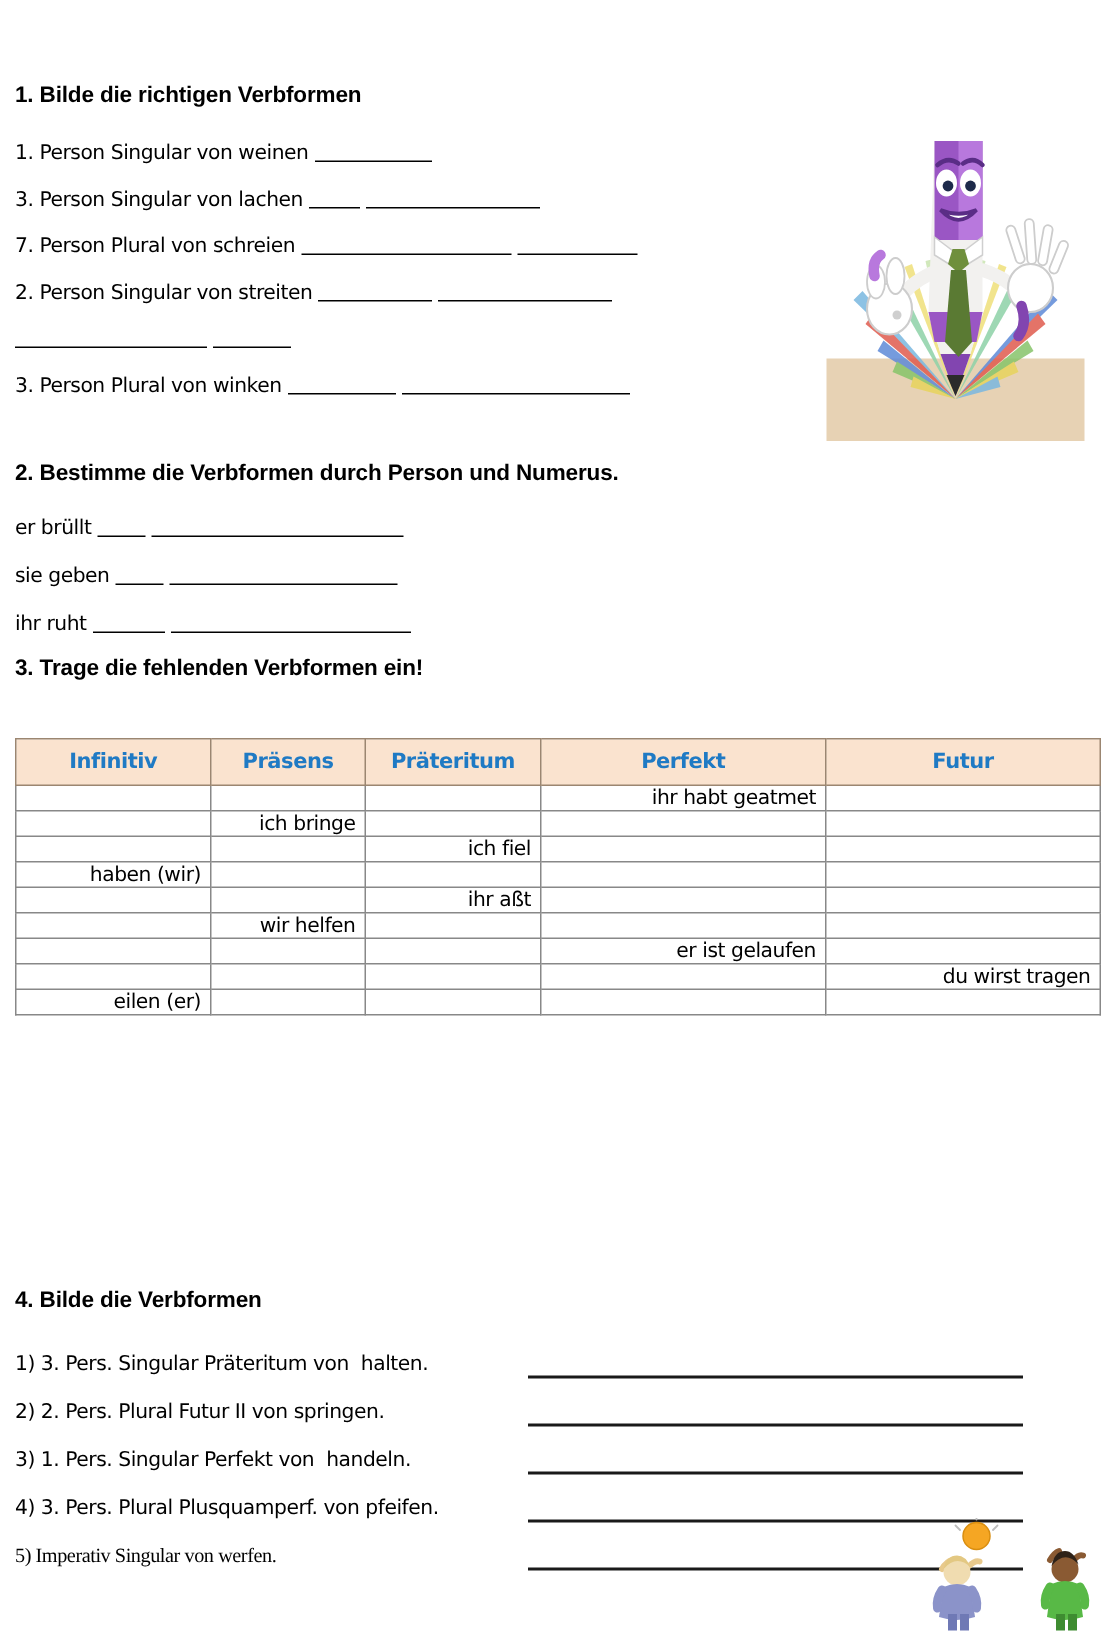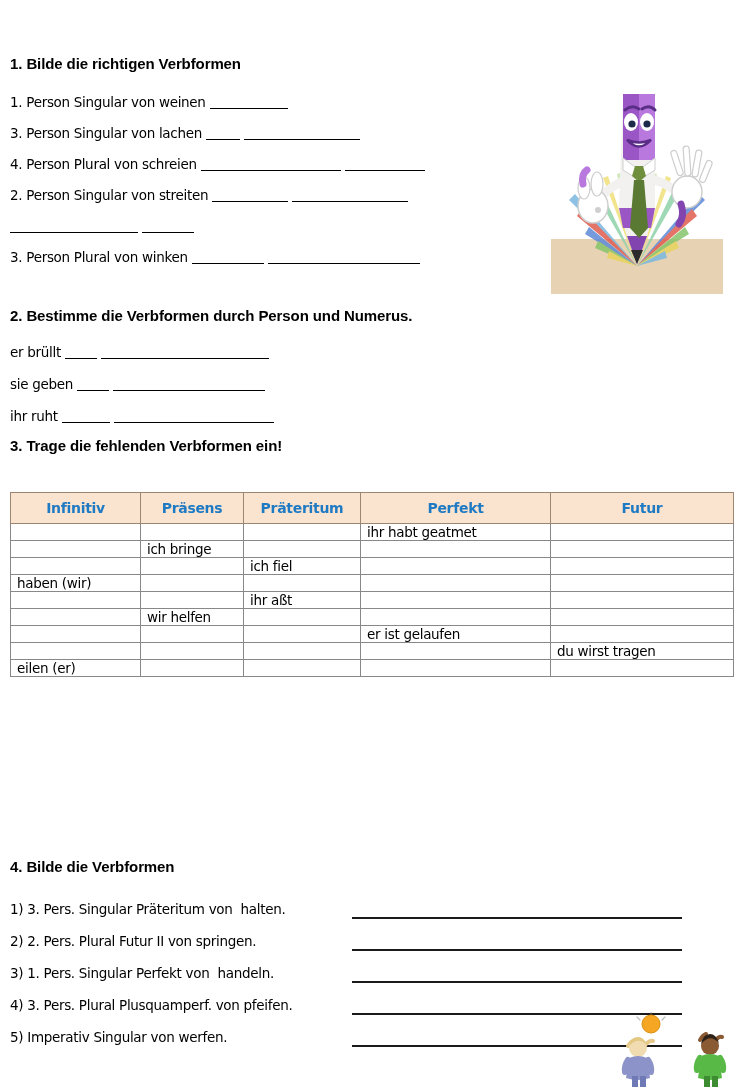--- a/index.html
+++ b/index.html
@@ -85,21 +85,21 @@
     border-collapse: collapse;
     table-layout: fixed;
     font-family: "DejaVu Sans", sans-serif;
   }
   .verb-table td, .verb-table th {
     border: 1px solid #888888;
     height: 16px;
     padding: 0 6px;
     font-size: 13.5px;
     font-weight: normal;
-    text-align: left;
+    text-align: right;
     vertical-align: middle;
     letter-spacing: -0.3px;
     box-sizing: border-box;
   }
   .verb-table thead th {
     background: #fae3cf;
     color: #1f7ac4;
     font-weight: bold;
     text-align: center;
     height: 31px;
@@ -158,21 +158,21 @@
 </head>
 <body>
 
 <div class="page">
 
 
   <div class="heading" style="top:55px;">1. Bilde die richtigen Verbformen</div>
   <div id="ex1-items">
       <div class="prompt" style="top: 94px;"><span>1. Person Singular von weinen </span><span class="blank" style="width: 78px;"></span></div>
       <div class="prompt" style="top: 125px;"><span>3. Person Singular von lachen </span><span class="blank" style="width: 34px;"></span> <span class="blank" style="width: 116px;"></span></div>
-      <div class="prompt" style="top: 156px;"><span>4. Person Plural von schreien </span><span class="blank" style="width: 140px;"></span> <span class="blank" style="width: 80px;"></span></div>
+      <div class="prompt" style="top: 156px;"><span>7. Person Plural von schreien </span><span class="blank" style="width: 140px;"></span> <span class="blank" style="width: 80px;"></span></div>
       <div class="prompt" style="top: 187px;"><span>2. Person Singular von streiten </span><span class="blank" style="width: 76px;"></span> <span class="blank" style="width: 116px;"></span></div>
       <div class="prompt" style="top: 218px;"><span class="blank" style="width: 128px;"></span> <span class="blank" style="width: 52px;"></span></div>
       <div class="prompt" style="top: 249px;"><span>3. Person Plural von winken </span><span class="blank" style="width: 72px;"></span> <span class="blank" style="width: 152px;"></span></div>
     </div>
 
   <div class="pencil-art">
     <div class="pencil-base"></div>
     <svg width="172" height="206" viewBox="0 0 172 206" style="position:absolute;left:0;top:0;">
 
       <g opacity="0.85">
@@ -323,21 +323,21 @@
   <div class="heading" style="top:858px;">4. Bilde die Verbformen</div>
   <div id="ex4-items">
       <div class="ex4-item" style="top: 901px;">1) 3. Pers. Singular Präteritum von  halten.</div>
       <div class="ex4-line" style="top: 917px;"></div>
       <div class="ex4-item" style="top: 933px;">2) 2. Pers. Plural Futur II von springen.</div>
       <div class="ex4-line" style="top: 949px;"></div>
       <div class="ex4-item" style="top: 965px;">3) 1. Pers. Singular Perfekt von  handeln.</div>
       <div class="ex4-line" style="top: 981px;"></div>
       <div class="ex4-item" style="top: 997px;">4) 3. Pers. Plural Plusquamperf. von pfeifen.</div>
       <div class="ex4-line" style="top: 1013px;"></div>
-      <div class="ex4-item" style="top: 1029px;">5) Imperativ Singular von werfen.</div>
+      <div class="ex4-item" style="top: 1029px; font-family: Liberation Serif, serif;">5) Imperativ Singular von werfen.</div>
       <div class="ex4-line" style="top: 1045px;"></div>
     </div>
 
   <div class="kids-art">
     <svg width="132" height="76" viewBox="0 0 132 76">
 
       <circle cx="45" cy="12" r="9" fill="#f5a623" stroke="#d98e10" stroke-width="1"></circle>
       <path d="M34,8 l-3,-3 M56,8 l3,-3 M45,1 l0,-3" stroke="#bdbdbd" stroke-width="1.2" stroke-linecap="round"></path>
 
       <g>

